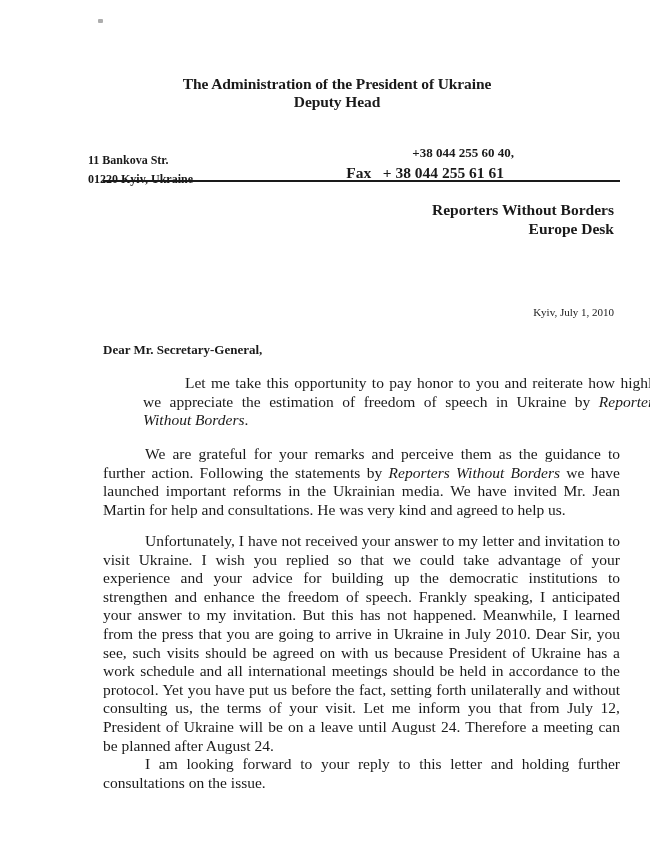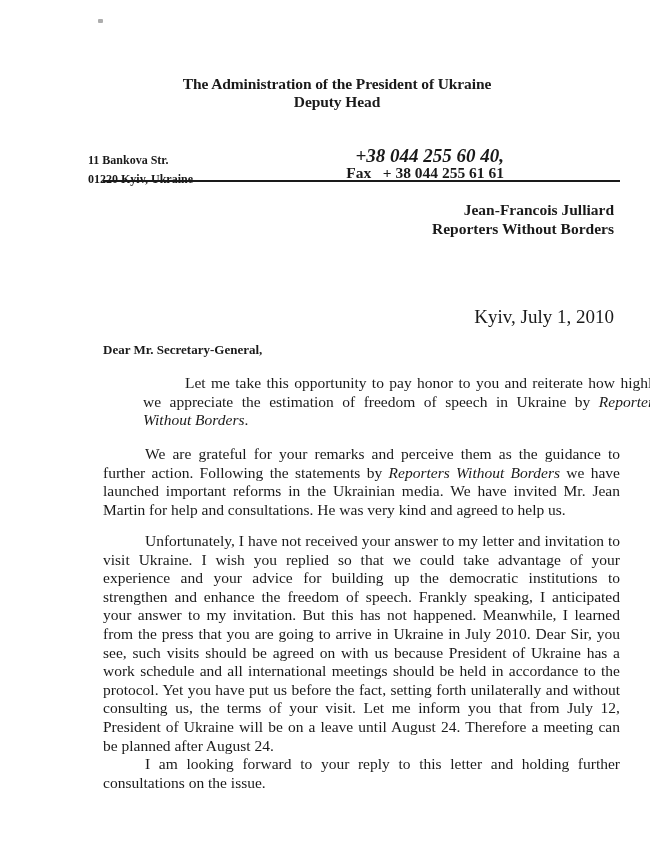--- a/index.html
+++ b/index.html
@@ -8,25 +8,25 @@
     font-family: "Liberation Serif", "DejaVu Serif", serif;
     color: #1a1a1a;
   }
   .mark { position: absolute; left: 98px; top: 19px; width: 5px; height: 4px; background: #8a8a8a; opacity: .7; border-radius: 1px; }
   .header { position: absolute; left: 0; width: 650px; text-align: center; font-weight: bold; font-size: 15.5px; letter-spacing: -0.1px; margin-left: 12px; }
   .h1 { top: 75px; }
   .h2 { top: 93px; }
   .addr { position: absolute; left: 88px; font-weight: bold; font-size: 12px; margin-top: 27px; }
   .a1 { top: 126px; }
   .a2 { top: 145px; }
-  .phone { position: absolute; right: 146px; top: 145px; font-weight: bold; font-size: 19px; text-align: right; font-style: italic; }
+  .phone { position: absolute; right: 136px; top: 145px; font-weight: bold; font-size: 13px; text-align: right; }
   .fax-row { position: absolute; right: 146px; top: 164px; font-weight: bold; font-size: 15.5px; white-space: pre; text-align: center; }
   .rule { position: absolute; left: 103px; top: 180px; width: 517px; height: 2px; background: #1a1a1a; }
   .recipient { position: absolute; right: 36px; top: 200px; text-align: right; font-weight: bold; font-size: 15.5px; line-height: 19.4px; }
-  .date { position: absolute; right: 36px; top: 306px; font-size: 19px; }
+  .date { position: absolute; right: 36px; top: 306px; font-size: 11px; }
   .salutation { position: absolute; left: 103px; top: 342px; font-weight: bold; font-size: 13px; }
   .para { position: absolute; left: 103px; width: 517px; font-size: 15.5px; line-height: 18.6px; text-align: justify; text-indent: 42px; }
   .p1 { top: 374px; margin-left: 40px; }
   .p2 { top: 445px; }
   .p3 { top: 532px; }
   .p4 { top: 755px; }
   .para i { font-style: italic; }
 </style>
 </head>
 <body>
@@ -38,22 +38,22 @@
 
 <div class="addr a1">11 Bankova Str.</div>
 <div class="addr a2">01220 Kyiv, Ukraine</div>
 
 <div class="phone">+38 044 255 60 40,</div>
 <div class="fax-row"><span>Fax</span>   <span>+ 38 044 255 61 61</span></div>
 
 <div class="rule"></div>
 
 <div class="recipient">
-  <div>Jean-Francois Julliard</div>
   <div>Reporters Without Borders</div>
+  <div>Europe Desk</div>
 </div>
 
 <div class="date">Kyiv, July 1, 2010</div>
 
 <div class="salutation">Dear Mr. Secretary-General,</div>
 
 <div class="para p1"><span>Let me take this opportunity to pay honor to you and reiterate how highly we appreciate the estimation of freedom of speech in Ukraine by </span><i>Reporters Without Borders</i><span>.</span></div>
 
 <div class="para p2"><span>We are grateful for your remarks and perceive them as the guidance to further action. Following the statements by </span><i>Reporters Without Borders</i><span> we have launched important reforms in the Ukrainian media. We have invited Mr. Jean Martin for help and consultations. He was very kind and agreed to help us.</span></div>
 

